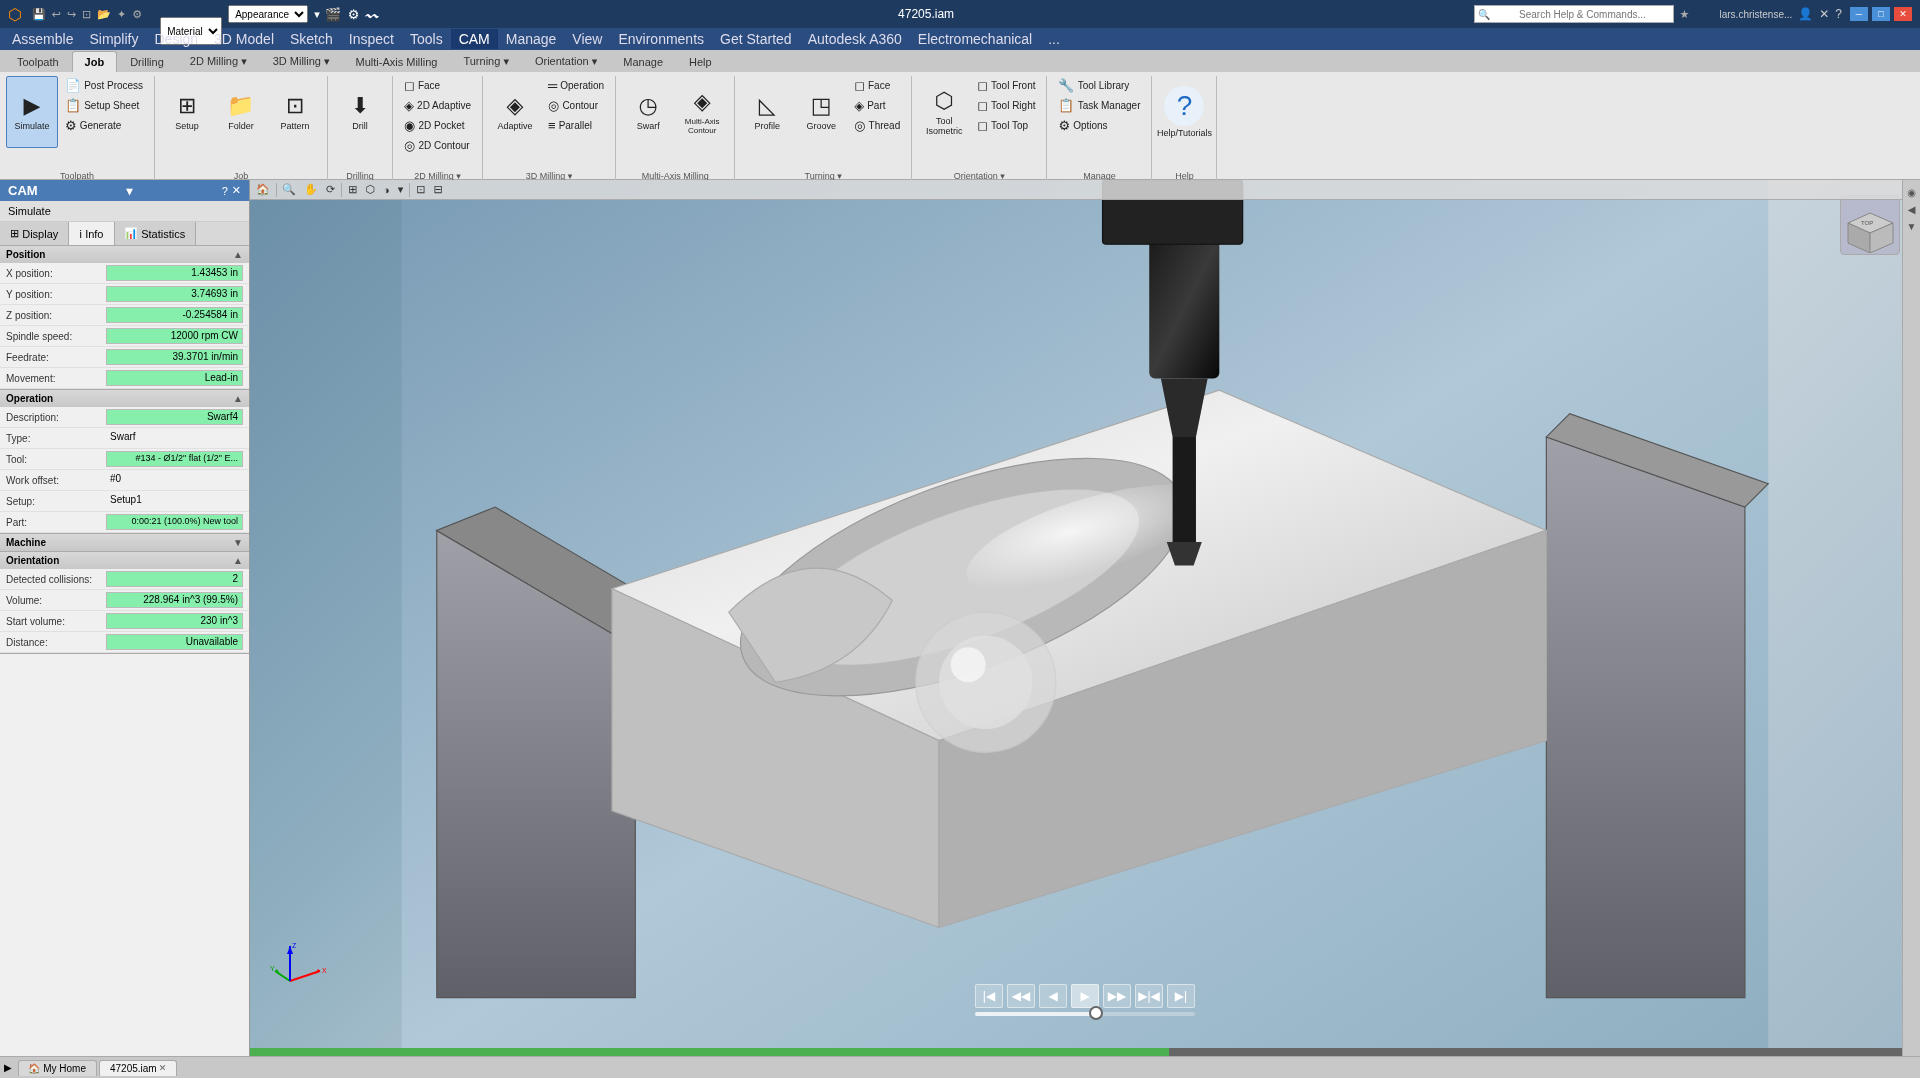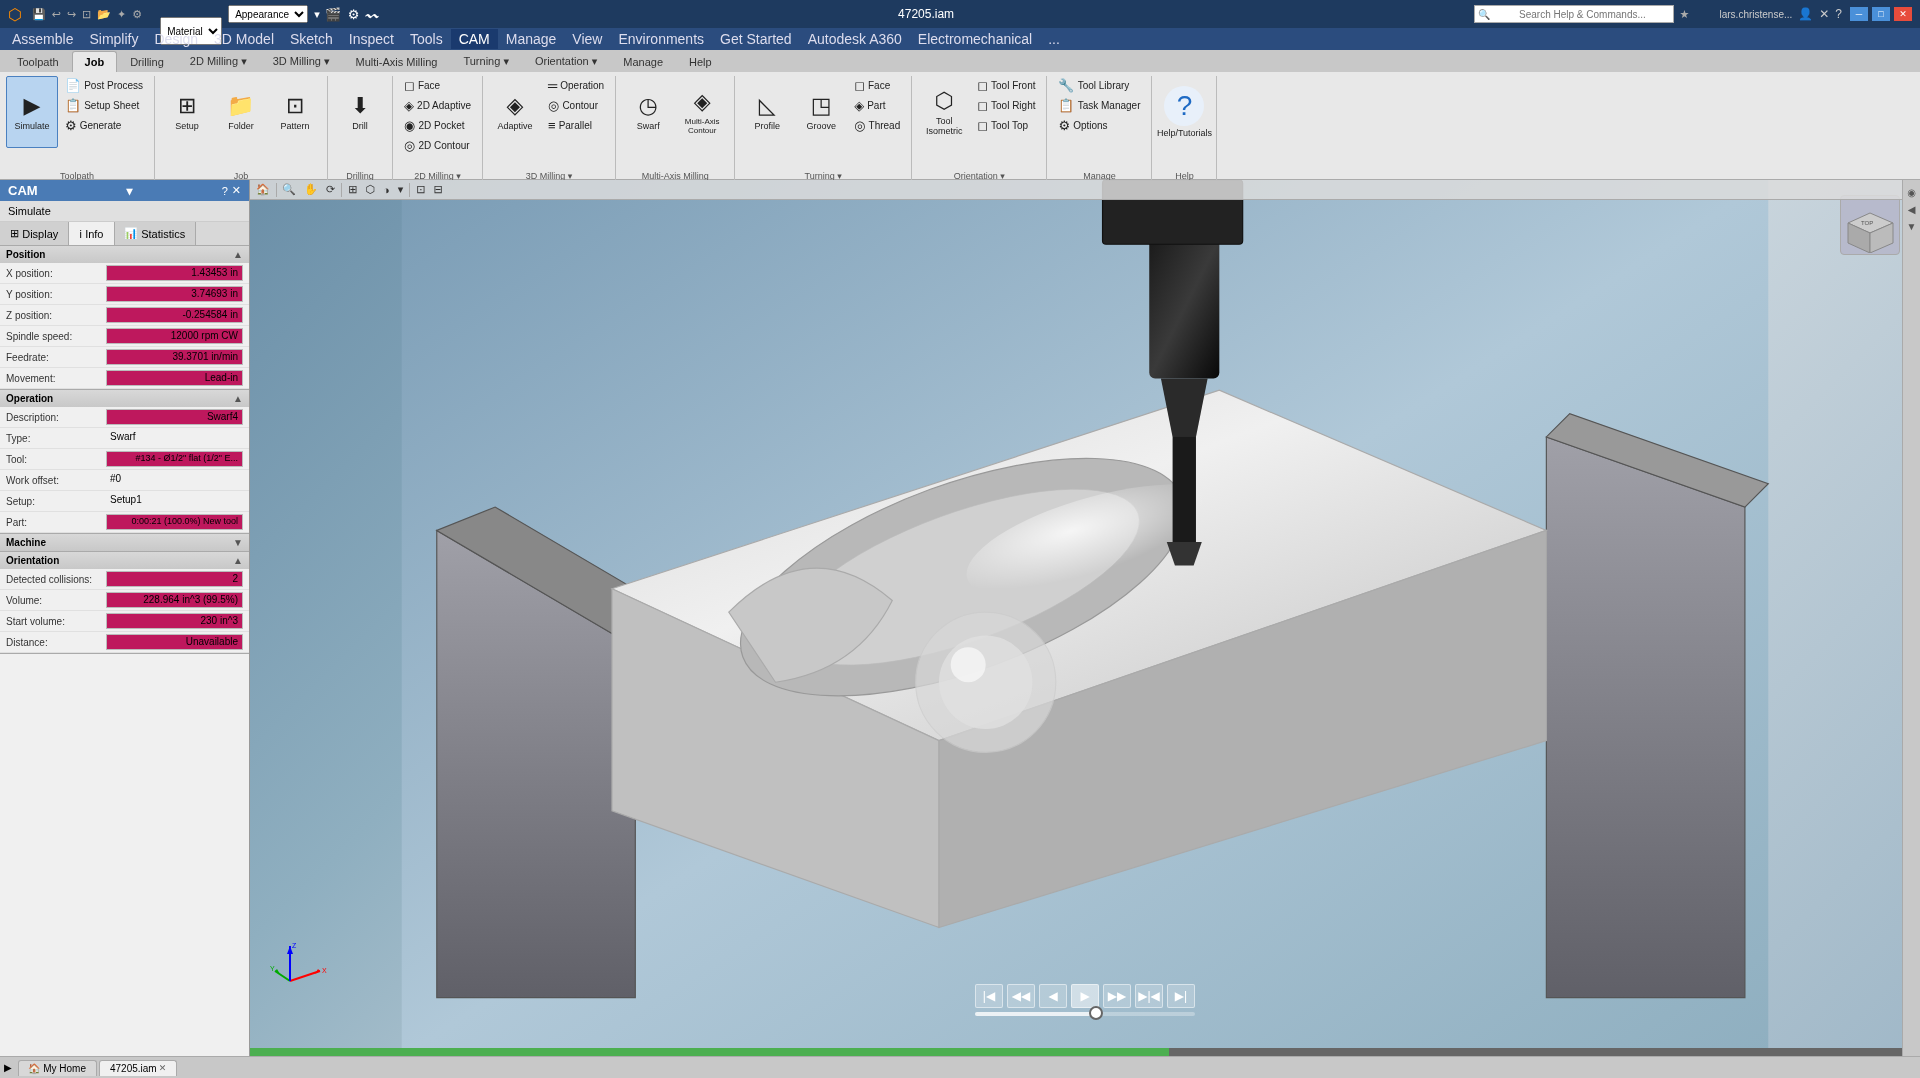--- a/index.html
+++ b/index.html
@@ -91,21 +91,21 @@
     
     .panel-section { border-bottom: 1px solid #aaa; }
     .panel-section-header {
       display: flex; align-items: center; justify-content: space-between; padding: 3px 6px;
       background: linear-gradient(to bottom, #d8d8d8, #c8c8c8); cursor: pointer; font-weight: bold; font-size: 10px;
     }
     .section-expand { font-size: 10px; color: #555; }
     .panel-field { display: flex; align-items: center; padding: 2px 6px; border-bottom: 1px solid #e0e0e0; min-height: 20px; }
     .panel-field-label { width: 100px; color: #333; font-size: 10px; flex-shrink: 0; }
     .panel-field-value {
-      flex: 1; background: #be185d; border: 1px solid #bbb; padding: 1px 4px; font-size: 10px; text-align: right;
+      flex: 1; background: #86efac; border: 1px solid #bbb; padding: 1px 4px; font-size: 10px; text-align: right;
       min-height: 16px; color: #000;
     }
     .panel-field-value.no-box { background: transparent; border: none; text-align: left; }
 
     
     .close-btn-row { padding: 8px; display: flex; justify-content: center; }
     .close-btn {
       background: linear-gradient(to bottom, #e8e8e8, #d0d0d0); border: 1px solid #aaa;
       padding: 3px 20px; cursor: pointer; font-size: 11px; border-radius: 2px;
     }

